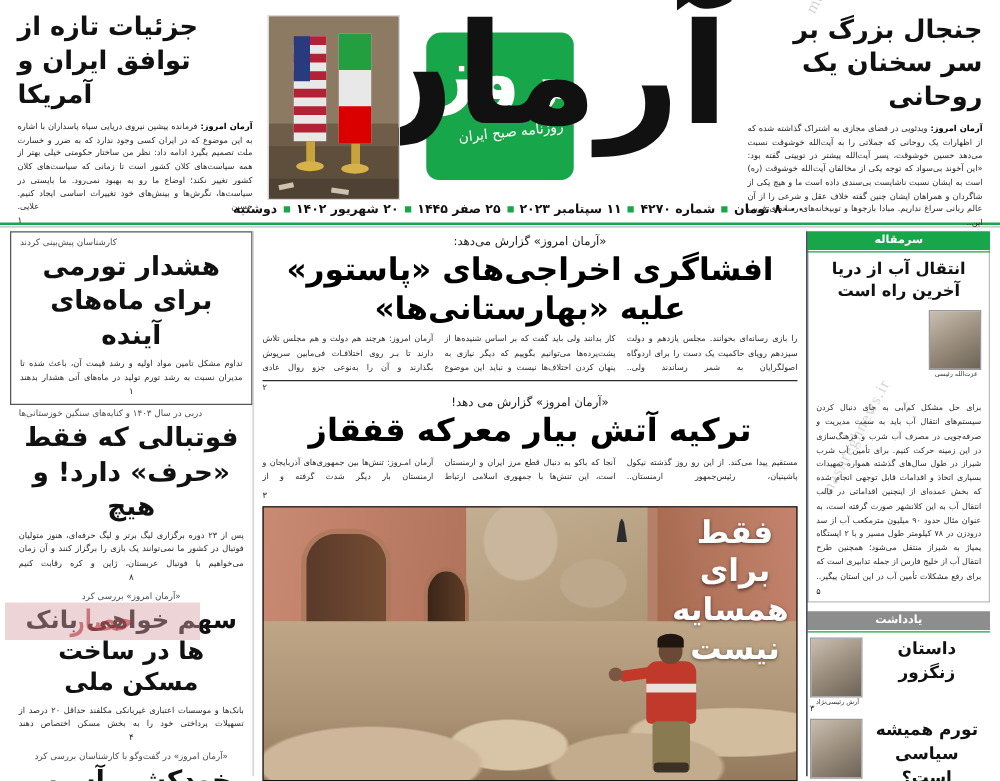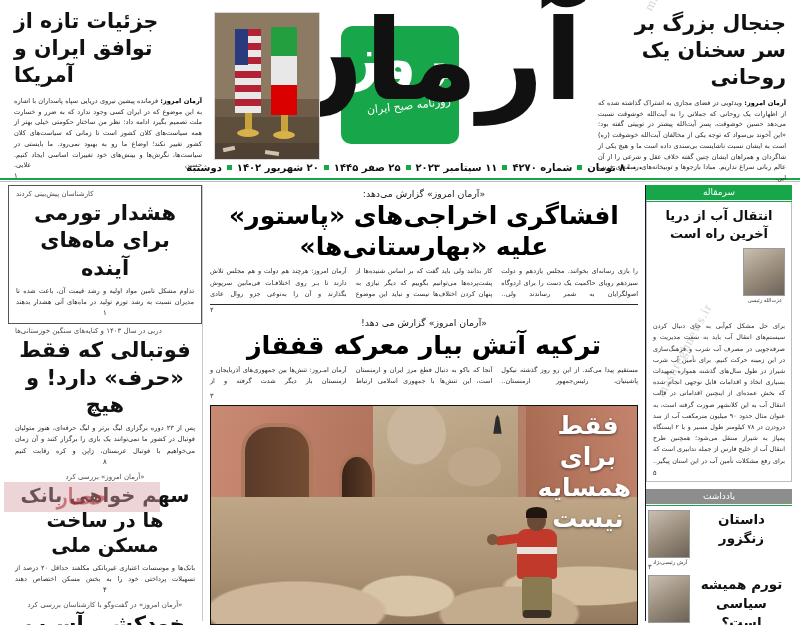--- a/index.html
+++ b/index.html
@@ -175,21 +175,21 @@
   
   .col-right{
     width:148px;flex:0 0 auto;
     box-sizing:border-box;
     padding-right:2px;
   }
   .sec-badge{
     background:#8d8d8d;
     color:#fff;
     font-size:9px;
-    font-weight:normal;
+    font-weight:bold;
     text-align:center;
     padding:2px 0 3px 0;
     letter-spacing:.5px;
     position:relative;
   }
   .sec-badge.green{ background:#17a64a;}
   .sec-badge::after{
     content:"";position:absolute;left:0;right:0;bottom:-2px;height:1px;background:#17a64a;
   }
   .edbox{

